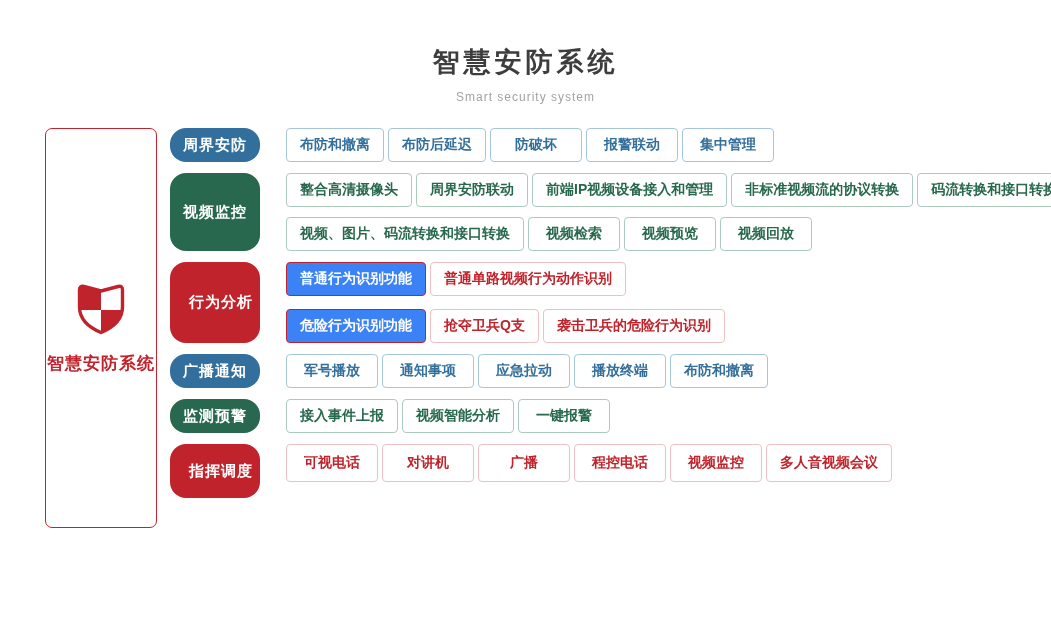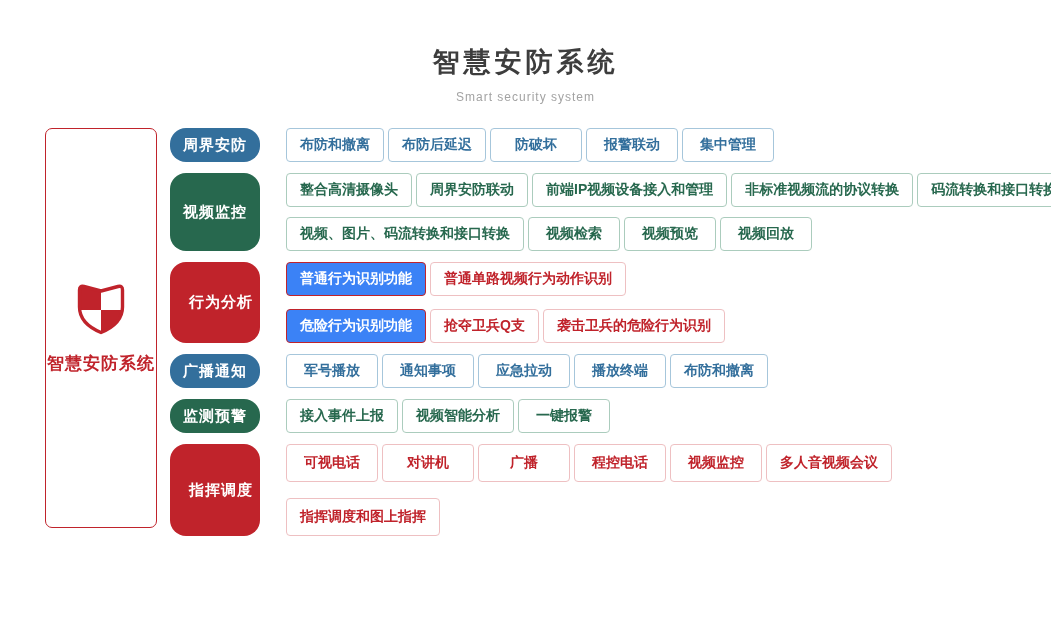--- a/index.html
+++ b/index.html
@@ -138,18 +138,17 @@
         <div class="lines">
           <div class="line">
             <div class="chip">可视电话</div>
             <div class="chip">对讲机</div>
             <div class="chip">广播</div>
             <div class="chip">程控电话</div>
             <div class="chip">视频监控</div>
             <div class="chip">多人音视频会议</div>
           </div>
           <div class="line">
-            <div class="chip">指挥调度和图上指挥</div>
           </div>
         </div>
       </div>
     </div>
 </div>
 
 </body></html>

